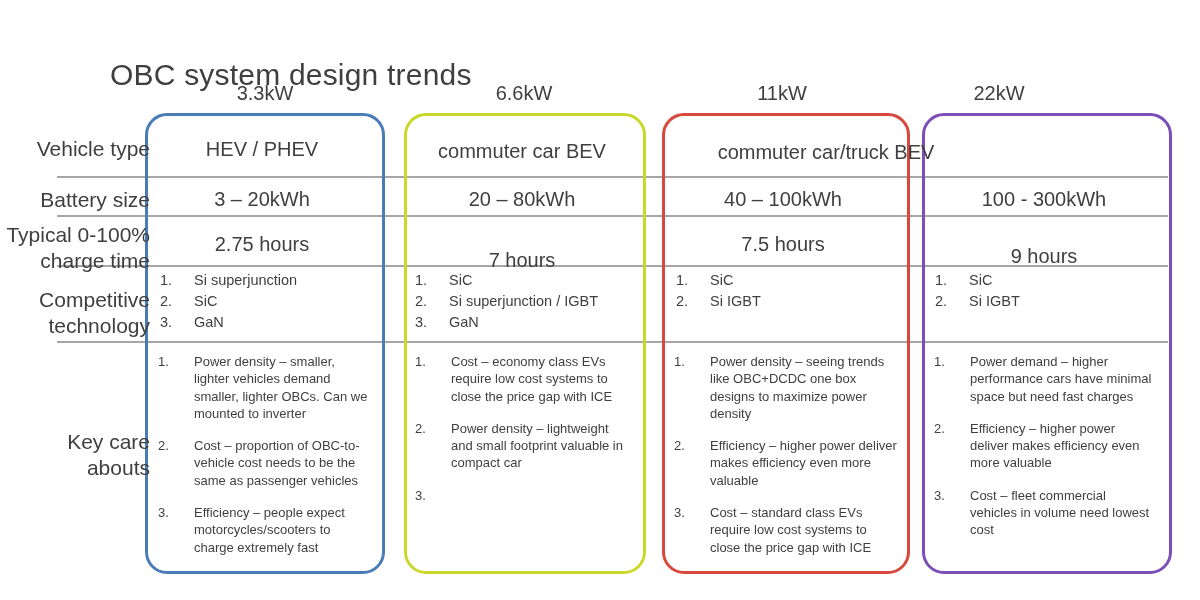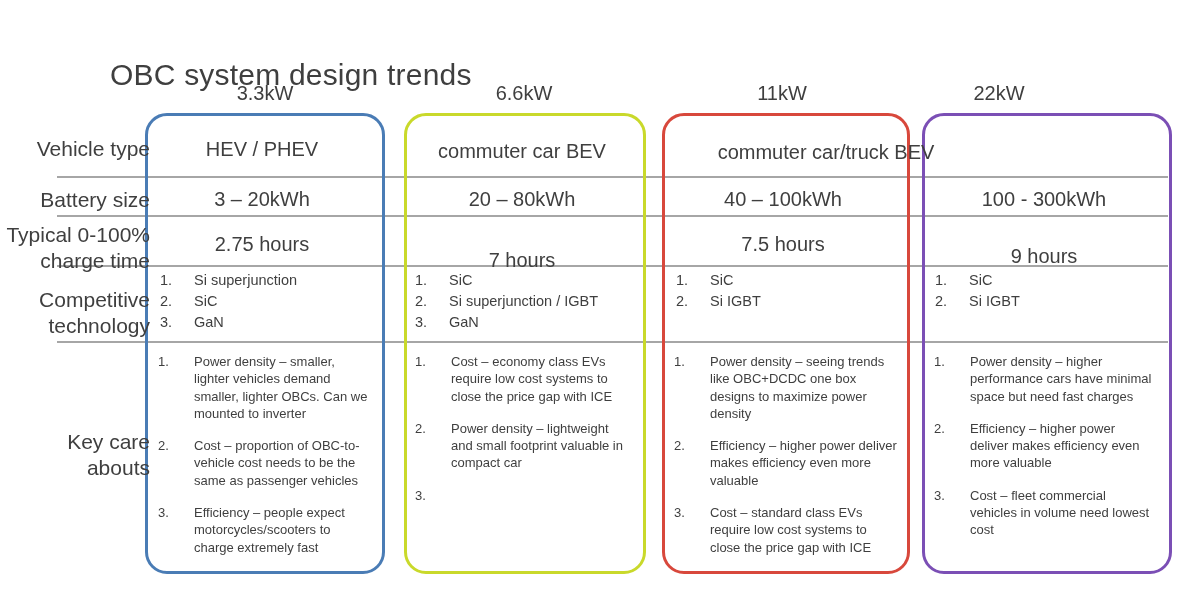--- a/index.html
+++ b/index.html
@@ -247,21 +247,21 @@
           <span class="num">3.</span>
           <span class="txt">Cost – standard class EVs require low cost systems to close the price gap with ICE</span>
         </li>
     </ol>
   </div>
 
   <div class="listcell carelist" style="left:934px;width:222px;top:353px;">
     <ol>
       <li>
           <span class="num">1.</span>
-          <span class="txt">Power density – higher performance cars have minimal space but need fast charges</span>
+          <span class="txt">Power demand – higher performance cars have minimal space but need fast charges</span>
         </li>
       <li>
           <span class="num">2.</span>
           <span class="txt">Efficiency – higher power deliver makes efficiency even more valuable</span>
         </li>
       <li>
           <span class="num">3.</span>
           <span class="txt">Cost – fleet commercial vehicles in volume need lowest cost</span>
         </li>
     </ol>

